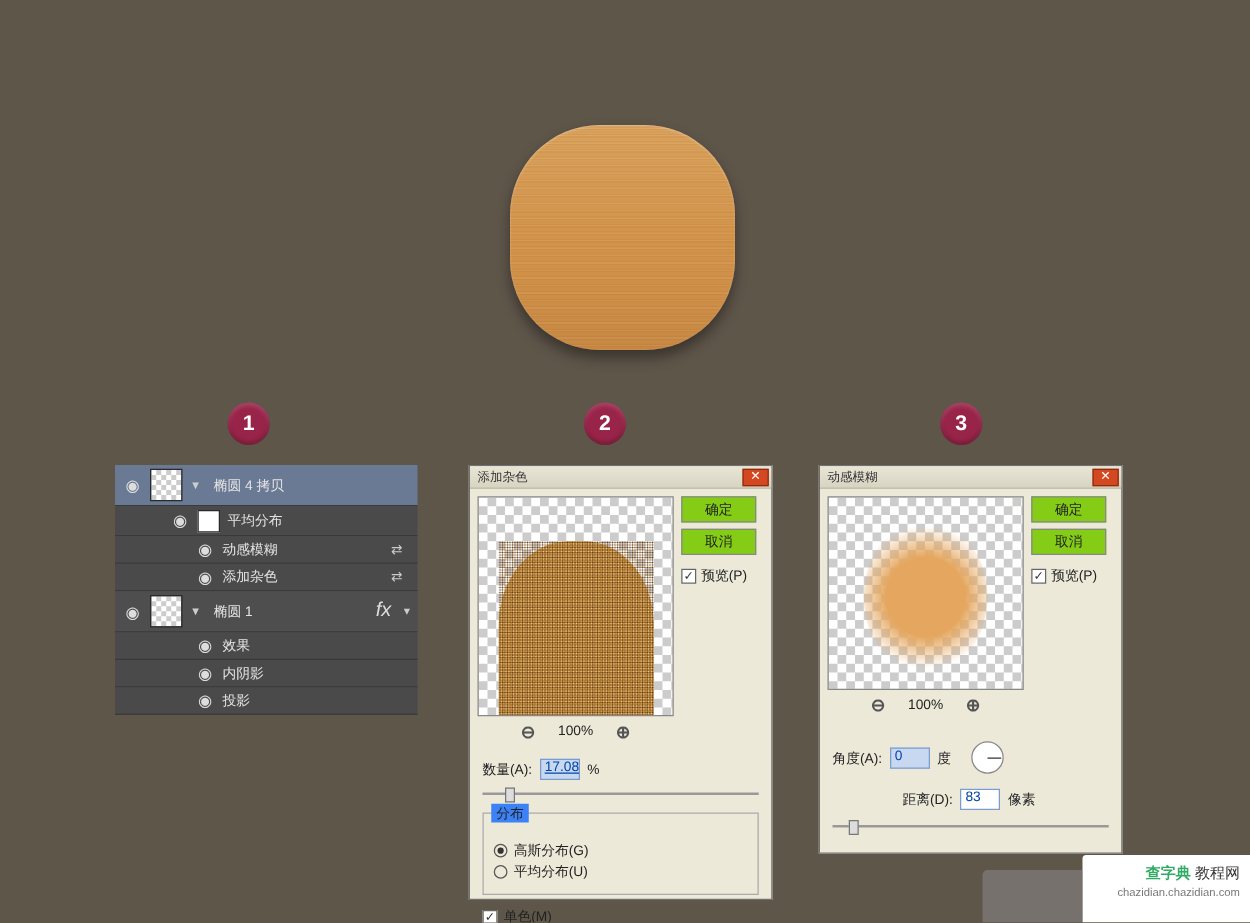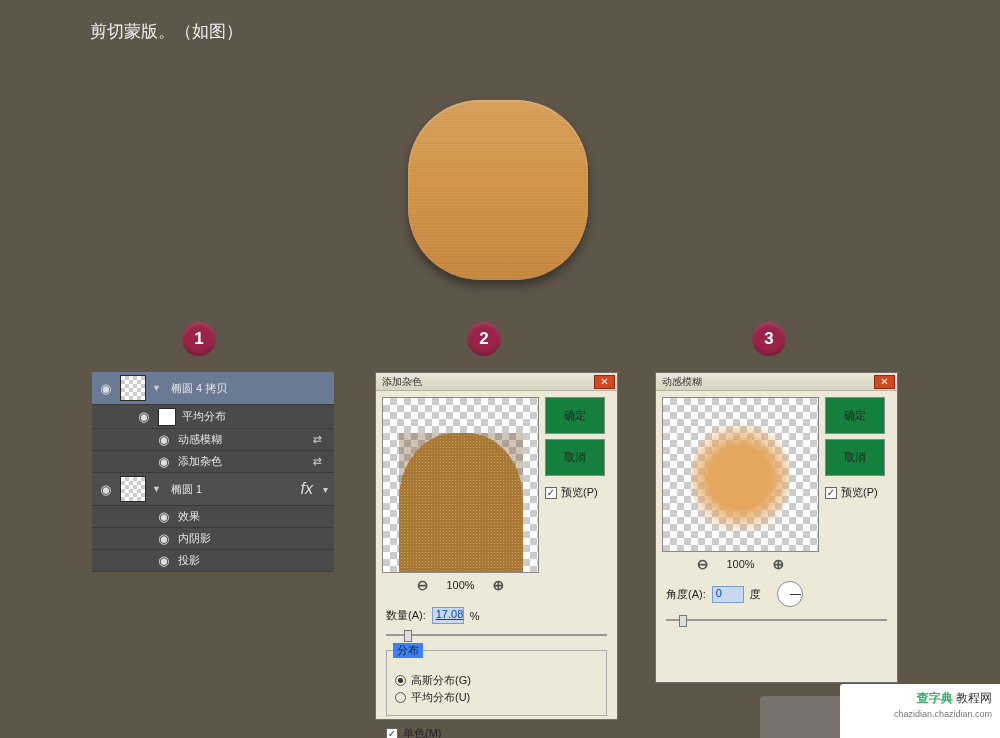--- a/index.html
+++ b/index.html
@@ -161,23 +161,23 @@
     border-radius: 50%;
     background: radial-gradient(circle, #e5a75f 40%, rgba(229,167,95,0) 72%);
   }
   .btn-col {
     width: 60px;
     display: flex;
     flex-direction: column;
     gap: 5px;
   }
   .win-btn {
-    height: 37px;
+    height: 21px;
     border: 1px solid #888;
-    background: #15803d;
+    background: #84cc16;
     font-size: 11px;
     display: flex;
     align-items: center;
     justify-content: center;
   }
   .chk-row { display: flex; align-items: center; gap: 4px; margin-top: 4px;}
   .chk { width: 12px; height: 12px; border: 1px solid #666; background: #fff; display:flex; align-items:center; justify-content:center; font-size:10px; color:#333; }
   .zoom-row {
     display: flex; align-items:center; justify-content:center;
     gap: 18px; margin: 4px auto 2px;
@@ -247,37 +247,36 @@
     display: flex;
     align-items: flex-end;
   }
   .wm-left {
     width: 80px; height: 42px;
     background: #888;
     opacity: 0.55;
     border-top-left-radius: 4px;
   }
   .wm-right {
-    width: 160px; height: 54px;
+    width: 134px; height: 54px;
     background: #fff;
     border-top-left-radius: 3px;
     padding: 6px 8px;
     text-align: right;
     font-size: 12px;
     line-height: 16px;
   }
   .wm-right .site { color:#3a6; font-weight:bold; }
   .wm-right .sub { color:#333; }
   .wm-right .url { font-size: 9px; color:#777; }
 </style>
 </head>
 <body>
 
 <div class="instruction">
-  <div>剪切蒙版。（如图）</div>
 </div>
 
 <div class="wood-shape"></div>
 
 <div class="badge badge-1">1</div>
 <div class="badge badge-2">2</div>
 <div class="badge badge-3">3</div>
 
 <div class="layers-panel">
   <div class="layer-row selected">
@@ -392,25 +391,30 @@
     </div>
     <div class="btn-col">
       <div class="win-btn">确定</div>
       <div class="win-btn">取消</div>
       <div class="chk-row">
         <span class="chk">✓</span>
         <span>预览(P)</span>
       </div>
     </div>
   </div>
-  <div class="field-row" style="margin-top:1px;">
+  <div class="field-row" style="margin-top:13px;">
     <span>角度(A):</span>
     <span class="txt-input sel" style="width:32px;">0</span>
     <span>度</span>
     <span class="angle-widget" style="margin-left:10px;"></span>
+  </div>
+  <div class="field-row" style="margin-top:12px; justify-content:flex-start; padding-left:56px;">
+    <span>距离(D):</span>
+    <span class="txt-input" style="width:32px;">83</span>
+    <span>像素</span>
   </div>
   <div class="slider" style="margin-top:8px;">
     <div class="track"></div>
     <div class="thumb-s" style="left:6%;"></div>
   </div>
 </div>
 
 <div class="watermark">
   <div class="wm-left"></div>
   <div class="wm-right">

